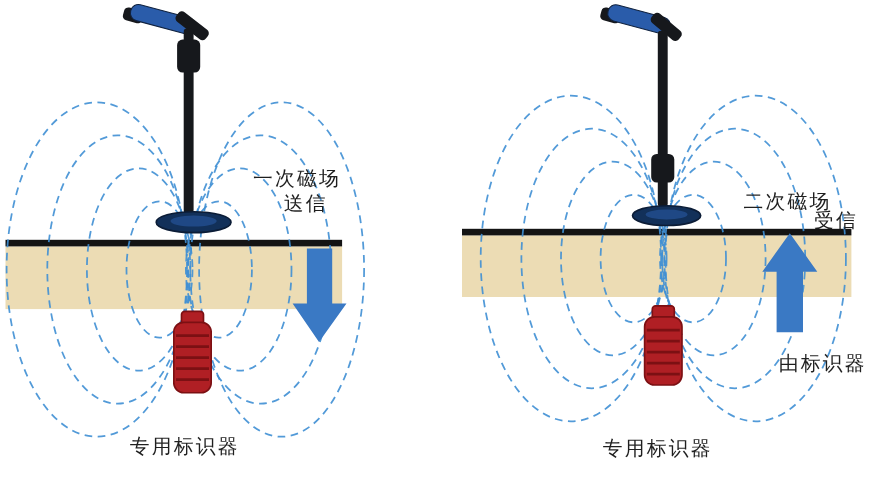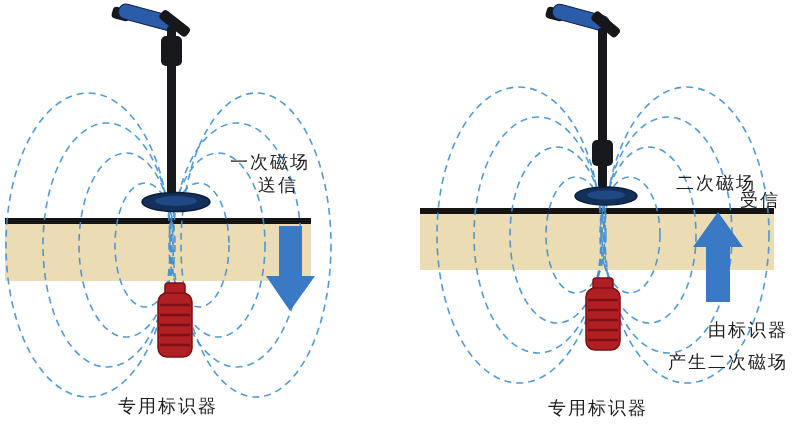--- a/index.html
+++ b/index.html
@@ -119,16 +119,15 @@
     </g>
   </svg>
 
   <div class="label" style="left:230px;top:150px;">一次磁场</div>
   <div class="label" style="left:258px;top:173px;">送信</div>
   <div class="label" style="left:118px;top:394px;">专用标识器</div>
 
   <div class="label" style="left:676px;top:155px;margin-top:16px;">二次磁场</div>
   <div class="label" style="left:740px;top:188px;">受信</div>
   <div class="label" style="left:708px;top:318px;">由标识器</div>
-  <div class="label" style="left:668px;top:350px;">产生二次磁场</div>
   <div class="label" style="left:548px;top:396px;">专用标识器</div>
 
 </div>
 
 </body></html>

